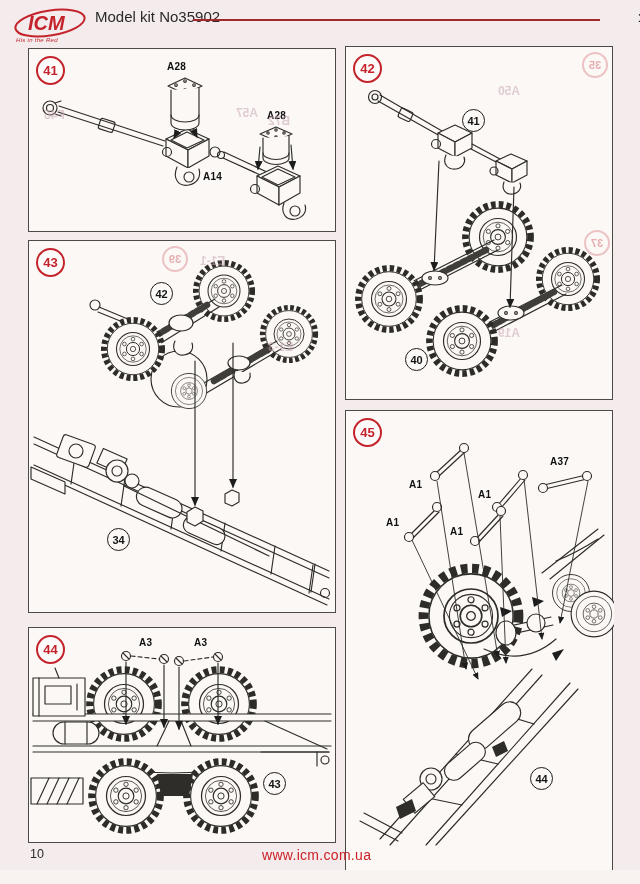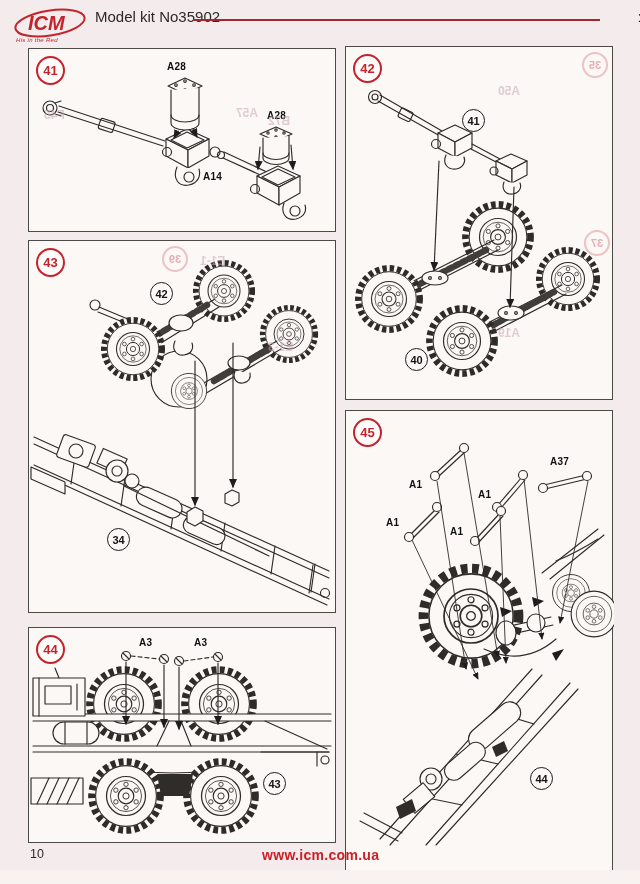--- a/index.html
+++ b/index.html
@@ -39,21 +39,21 @@
 
   
   .ghost{position:absolute;color:#c9a8b3;opacity:.55;font-weight:bold;font-size:12px;
          transform:scaleX(-1);z-index:5;pointer-events:none;}
   .gred{position:absolute;width:22px;height:22px;border:2px solid rgba(205,80,90,.32);border-radius:50%;
         color:rgba(205,80,90,.45);font-size:11px;font-weight:bold;display:flex;align-items:center;
         justify-content:center;transform:scaleX(-1);z-index:5;pointer-events:none;}
 
   
   .pageno{position:absolute;left:30px;top:847px;font-size:12.5px;color:#2b2b2b;text-align:center;}
-  .website{position:absolute;left:262px;top:847px;font-size:14px;font-weight:bold;color:#cc2027;letter-spacing:.3px;}
+  .website{position:absolute;left:262px;top:847px;font-size:14px;font-weight:normal;color:#cc2027;letter-spacing:.3px;}
 </style>
 </head>
 <body>
 
 <div class="page">
 
   <svg width="0" height="0" style="position:absolute">
     <defs>
       <symbol id="whl" viewBox="-50 -50 100 100">
         <circle r="44" fill="#fbf8f6" stroke="#2e2c29" stroke-width="9" stroke-dasharray="6.2 4.2"></circle>

